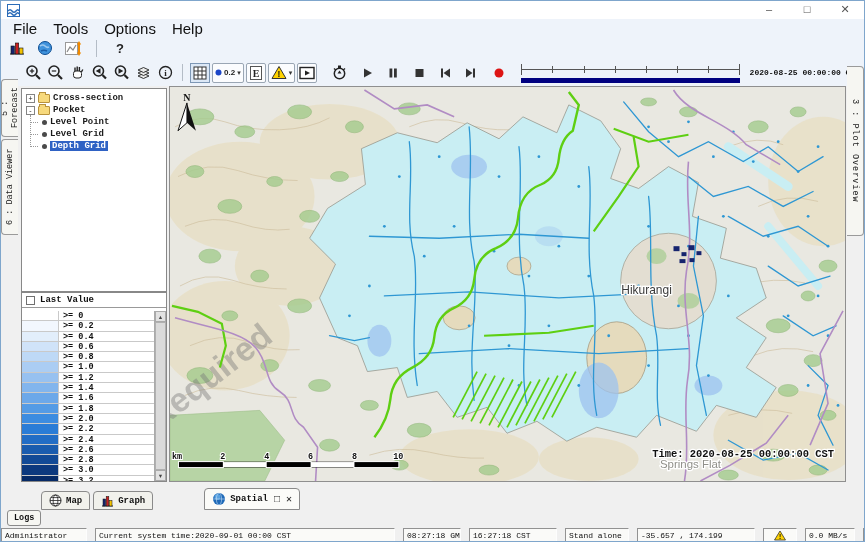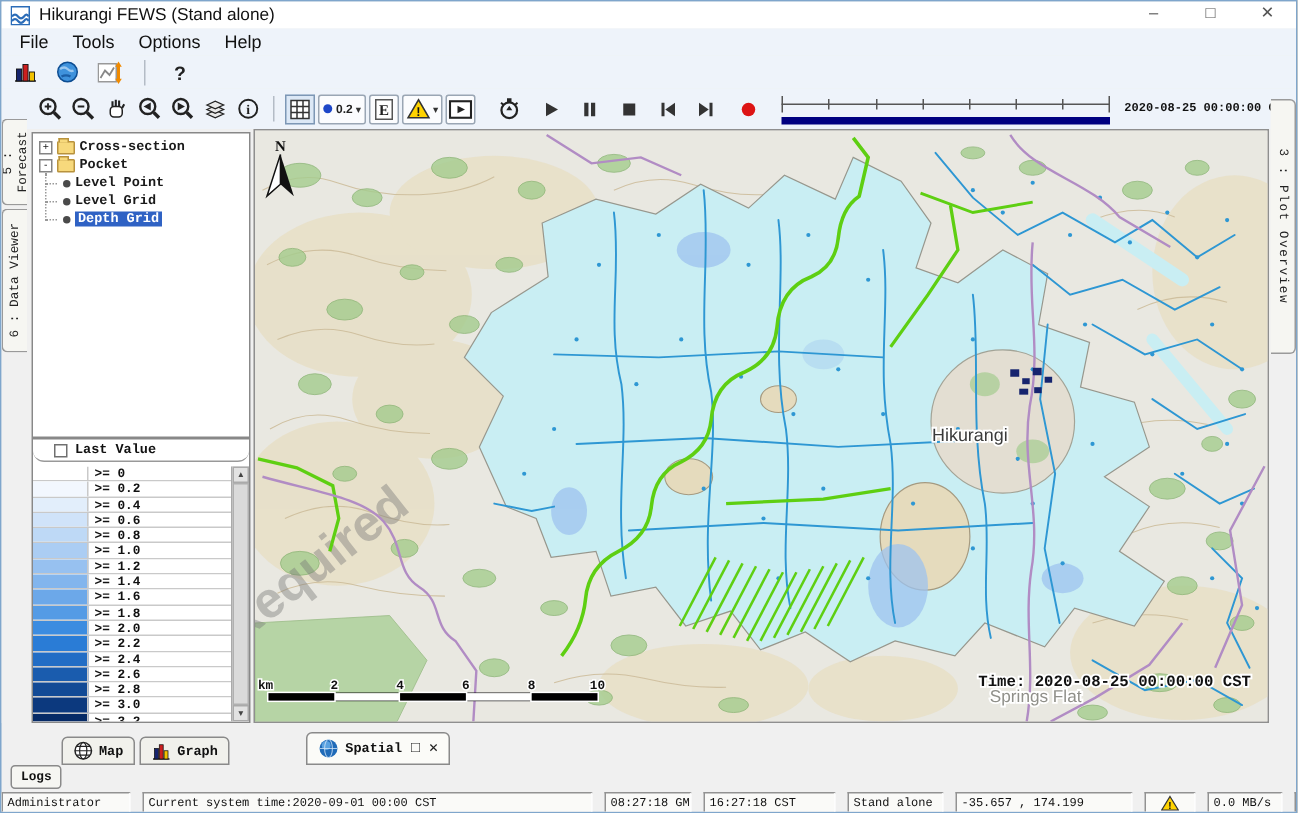--- a/index.html
+++ b/index.html
@@ -10,21 +10,21 @@
   
   .titlebar { position:absolute; top:0; left:0; right:0; height:18px; background:#ffffff;
               display:flex; align-items:center; padding-left:6px; gap:6px; }
   .title-text { font-size:11.5px; color:#111; }
   .win-controls { position:absolute; right:0; top:0; height:18px; display:flex; }
   .win-btn { width:38px; text-align:center; font-size:11px; color:#555; line-height:17px; cursor:default; }
 
   
   .menubar { position:absolute; top:18px; left:0; right:0; height:18px; background:#eef3fa;
              display:flex; align-items:center; padding-left:4px; }
-  .menu-item { font-size:12px; color:#111; padding:0 8px; line-height:17px; }
+  .menu-item { font-size:15px; color:#111; padding:0 8px; line-height:17px; }
 
   
   .toolbar1 { position:absolute; top:36px; left:0; right:0; height:22px; background:#eef3fa;
               display:flex; align-items:center; padding-left:6px; gap:8px; }
   .toolbar2 { position:absolute; top:58px; left:0; right:0; height:27px; background:#eef3fa;
               display:flex; align-items:center; padding-left:22px; gap:2px; }
   .tbtn { width:20px; height:20px; display:flex; align-items:center; justify-content:center; }
   .tsep { width:1px; height:17px; background:#b4bcc6; margin:0 5px; }
   .boxed { border:1px solid #9aa6b4; background:#fbfcfe; border-radius:2px; }
   .pressed { border:1px solid #7d97b5; background:#dce8f6; }
@@ -61,22 +61,22 @@
   .folder-icon::before { content:""; position:absolute; top:-3px; left:0; width:5px; height:2px;
                          background:#f7d97c; border:1px solid #b8923d; border-bottom:none; }
   .tree-indent { width:13px; flex:none; }
   .bullet { width:5px; height:5px; border-radius:50%; background:#4a4a4a; flex:none; }
   .tree-label.selected { background:#2f62c4; color:#fff; padding:0 2px; }
   .tree-line-v { position:absolute; left:8px; top:26px; height:32px; border-left:1px dotted #999; }
   .tree-line-h { position:absolute; left:8px; width:8px; border-top:1px dotted #999; }
 
   .legend-panel { position:absolute; left:20px; top:206px; width:146px; height:190px;
                   background:#fff; border:1px solid #888; overflow:hidden; }
-  .legend-header { height:15px; display:flex; align-items:center; gap:5px; padding-left:14px;
-                   font:bold 9px "Liberation Mono",monospace; color:#111; border-bottom:1px solid #999;border-radius:8px; }
+  .legend-header { height:15px; display:flex; align-items:center; gap:5px; padding-left:4px;
+                   font:bold 9px "Liberation Mono",monospace; color:#111; border-bottom:1px solid #999; }
   .checkbox { width:9px; height:9px; border:1px solid #707070; background:#fff; flex:none; }
   .legend-rows { position:absolute; top:18px; left:0; right:12px; bottom:0; overflow:hidden; }
   .legend-row { height:10.3px; display:flex; border-bottom:1px solid #c9c9c9; background:#fff; }
   .swatch { width:37px; border-right:1px solid #c9c9c9; flex:none; }
   .legend-label { font:bold 8.5px/10px "Liberation Mono",monospace; color:#111; padding-left:4px; white-space:nowrap; }
   .legend-scroll { position:absolute; top:18px; right:0; bottom:0; width:12px; background:#ececec; border-left:1px solid #aaa; }
   .scroll-btn { position:absolute; left:0; right:0; height:11px; background:#e2e2e2; border:1px solid #aaa;
                 font-size:5.5px; color:#444; text-align:center; line-height:10px; }
   .scroll-btn.up { top:0; } .scroll-btn.down { bottom:0; }
   .scroll-thumb { position:absolute; left:0; right:0; top:11px; bottom:11px; background:#dadada; border:1px solid #b0b0b0; }
@@ -105,21 +105,20 @@
 <body>
 
 <div class="window">
 
   <div class="titlebar">
     <svg width="13" height="13">
       <rect x="0.5" y="0.5" width="12" height="12" fill="#fff" stroke="#2b6cb8"></rect>
       <path d="M1,7 q2,-2.5 4,0 t4,0 t3,0" fill="none" stroke="#2b6cb8" stroke-width="1.4"></path>
       <path d="M1,10 q2,-2.5 4,0 t4,0 t3,0" fill="none" stroke="#2b6cb8" stroke-width="1.4"></path>
     </svg>
-    <span class="title-text">Hikurangi FEWS  (Stand alone)</span>
     <div class="win-controls">
       <span class="win-btn">–</span>
       <span class="win-btn">□</span>
       <span class="win-btn">✕</span>
     </div>
   </div>
 
   <div class="menubar">
       <span class="menu-item">File</span>
       <span class="menu-item">Tools</span>

